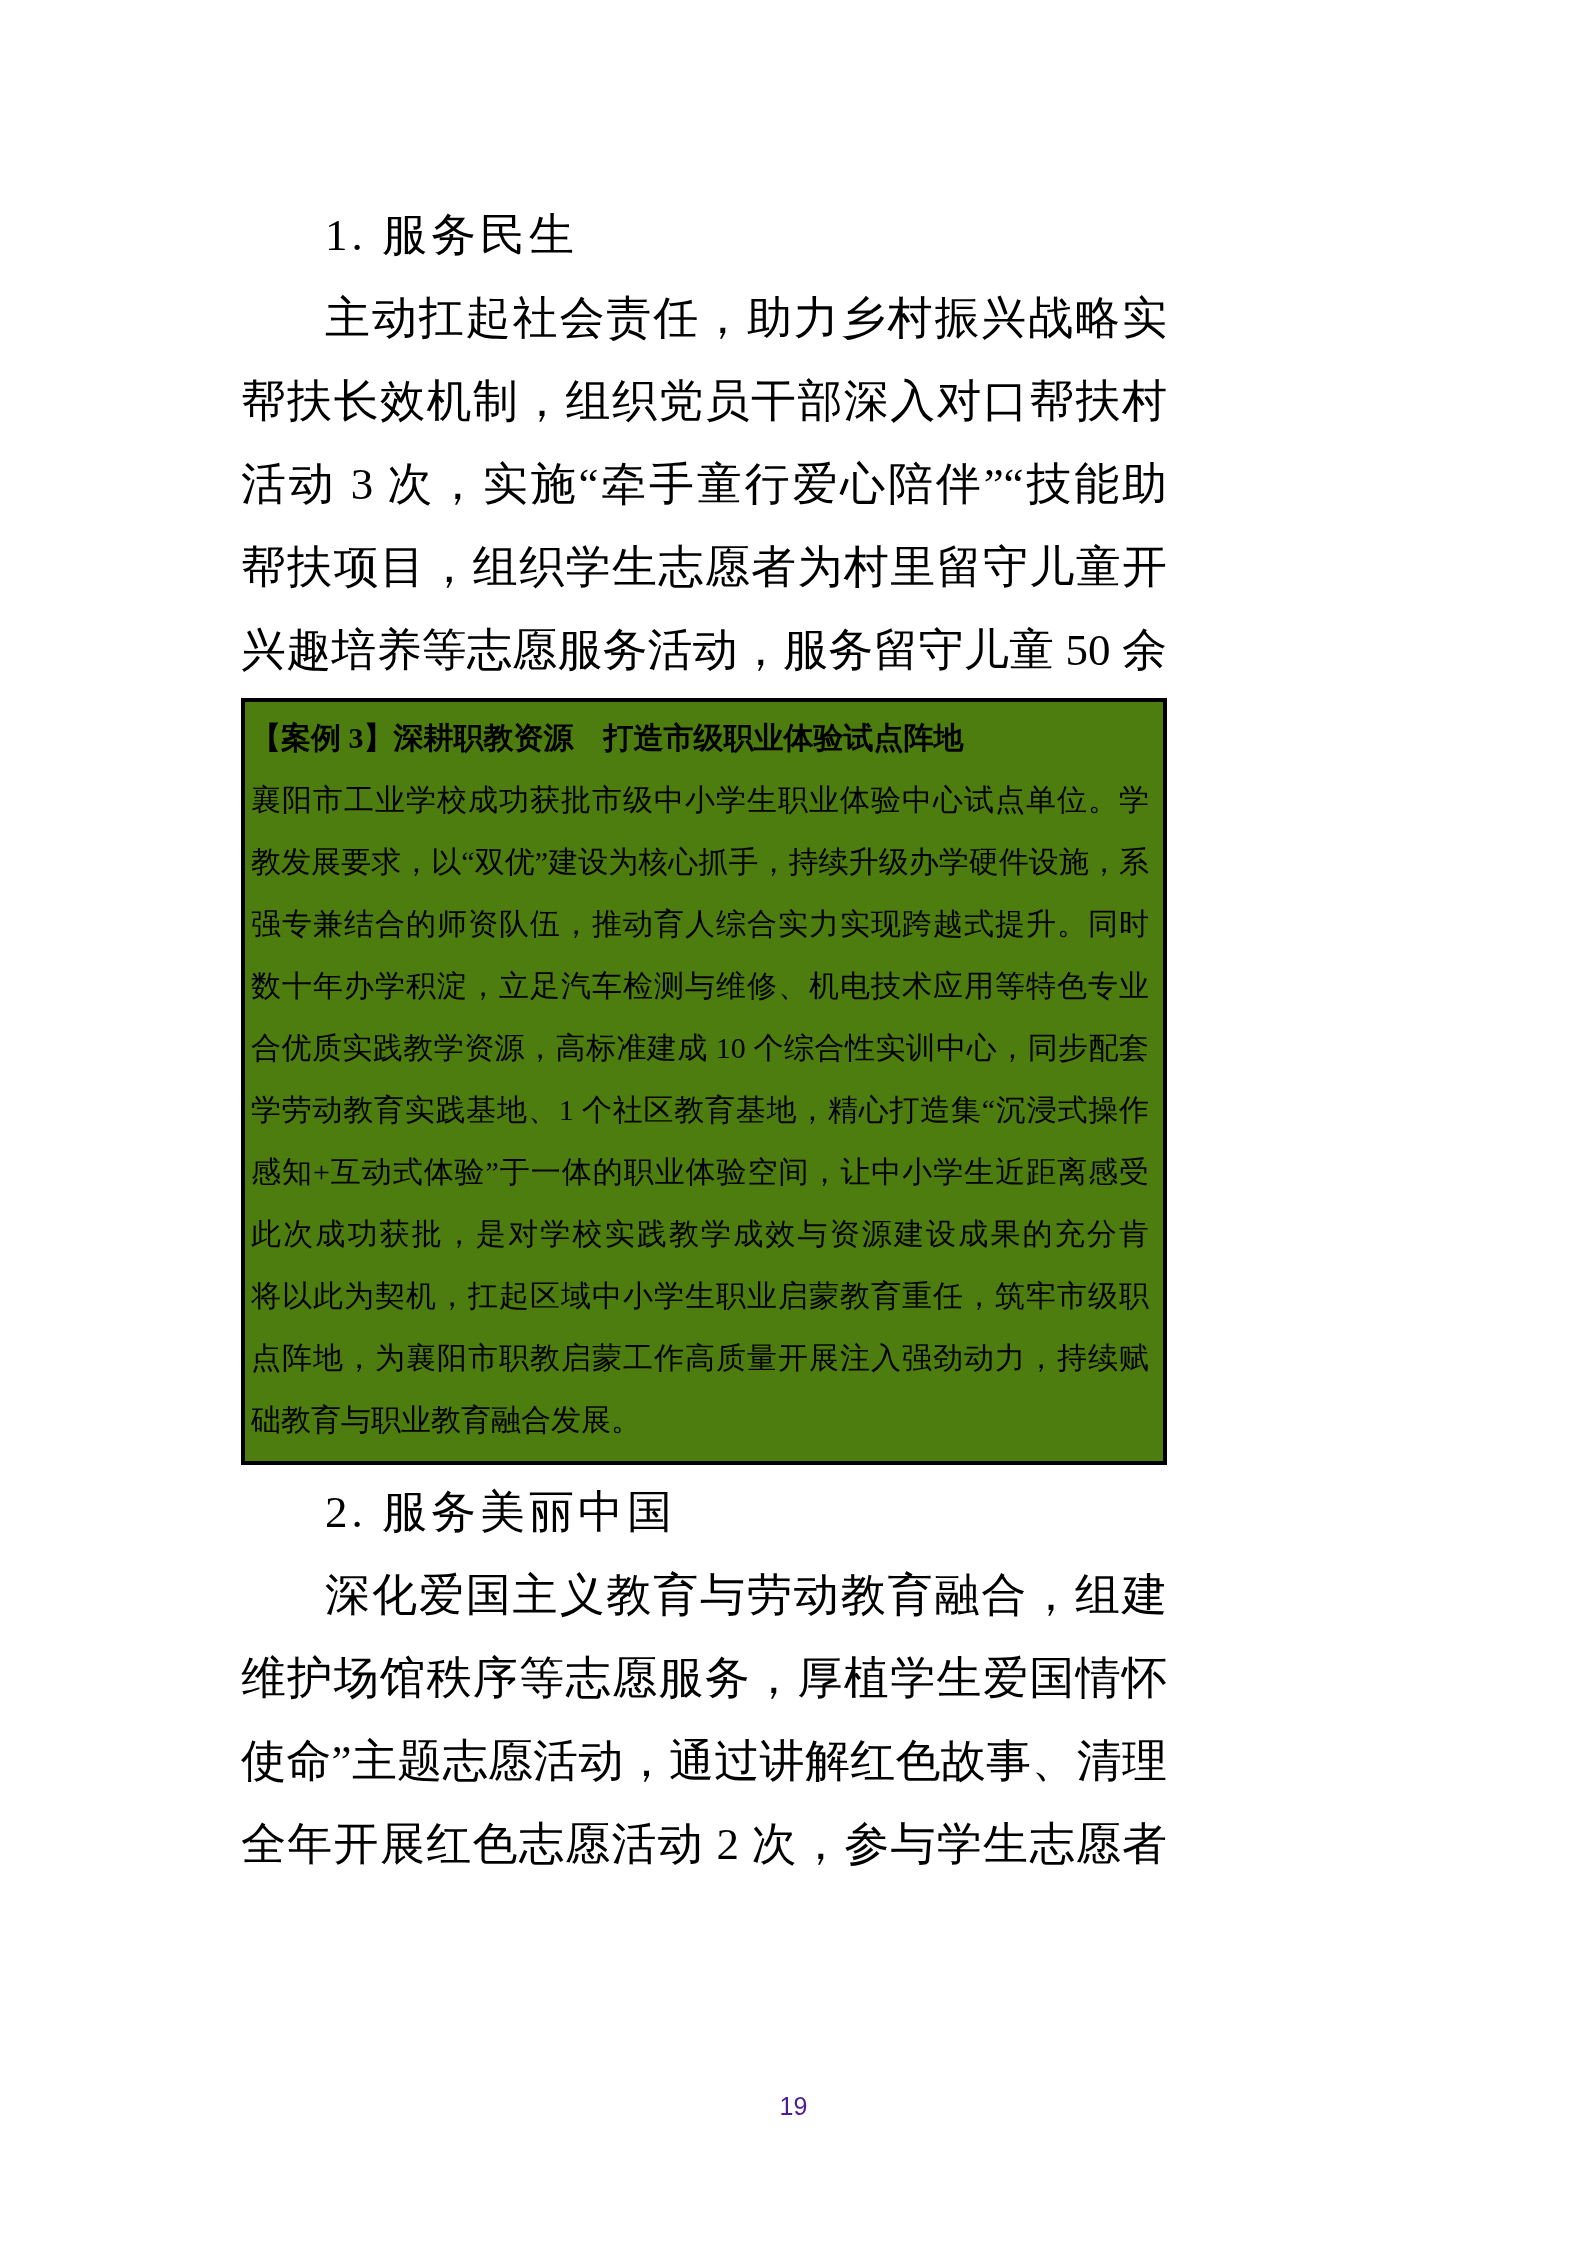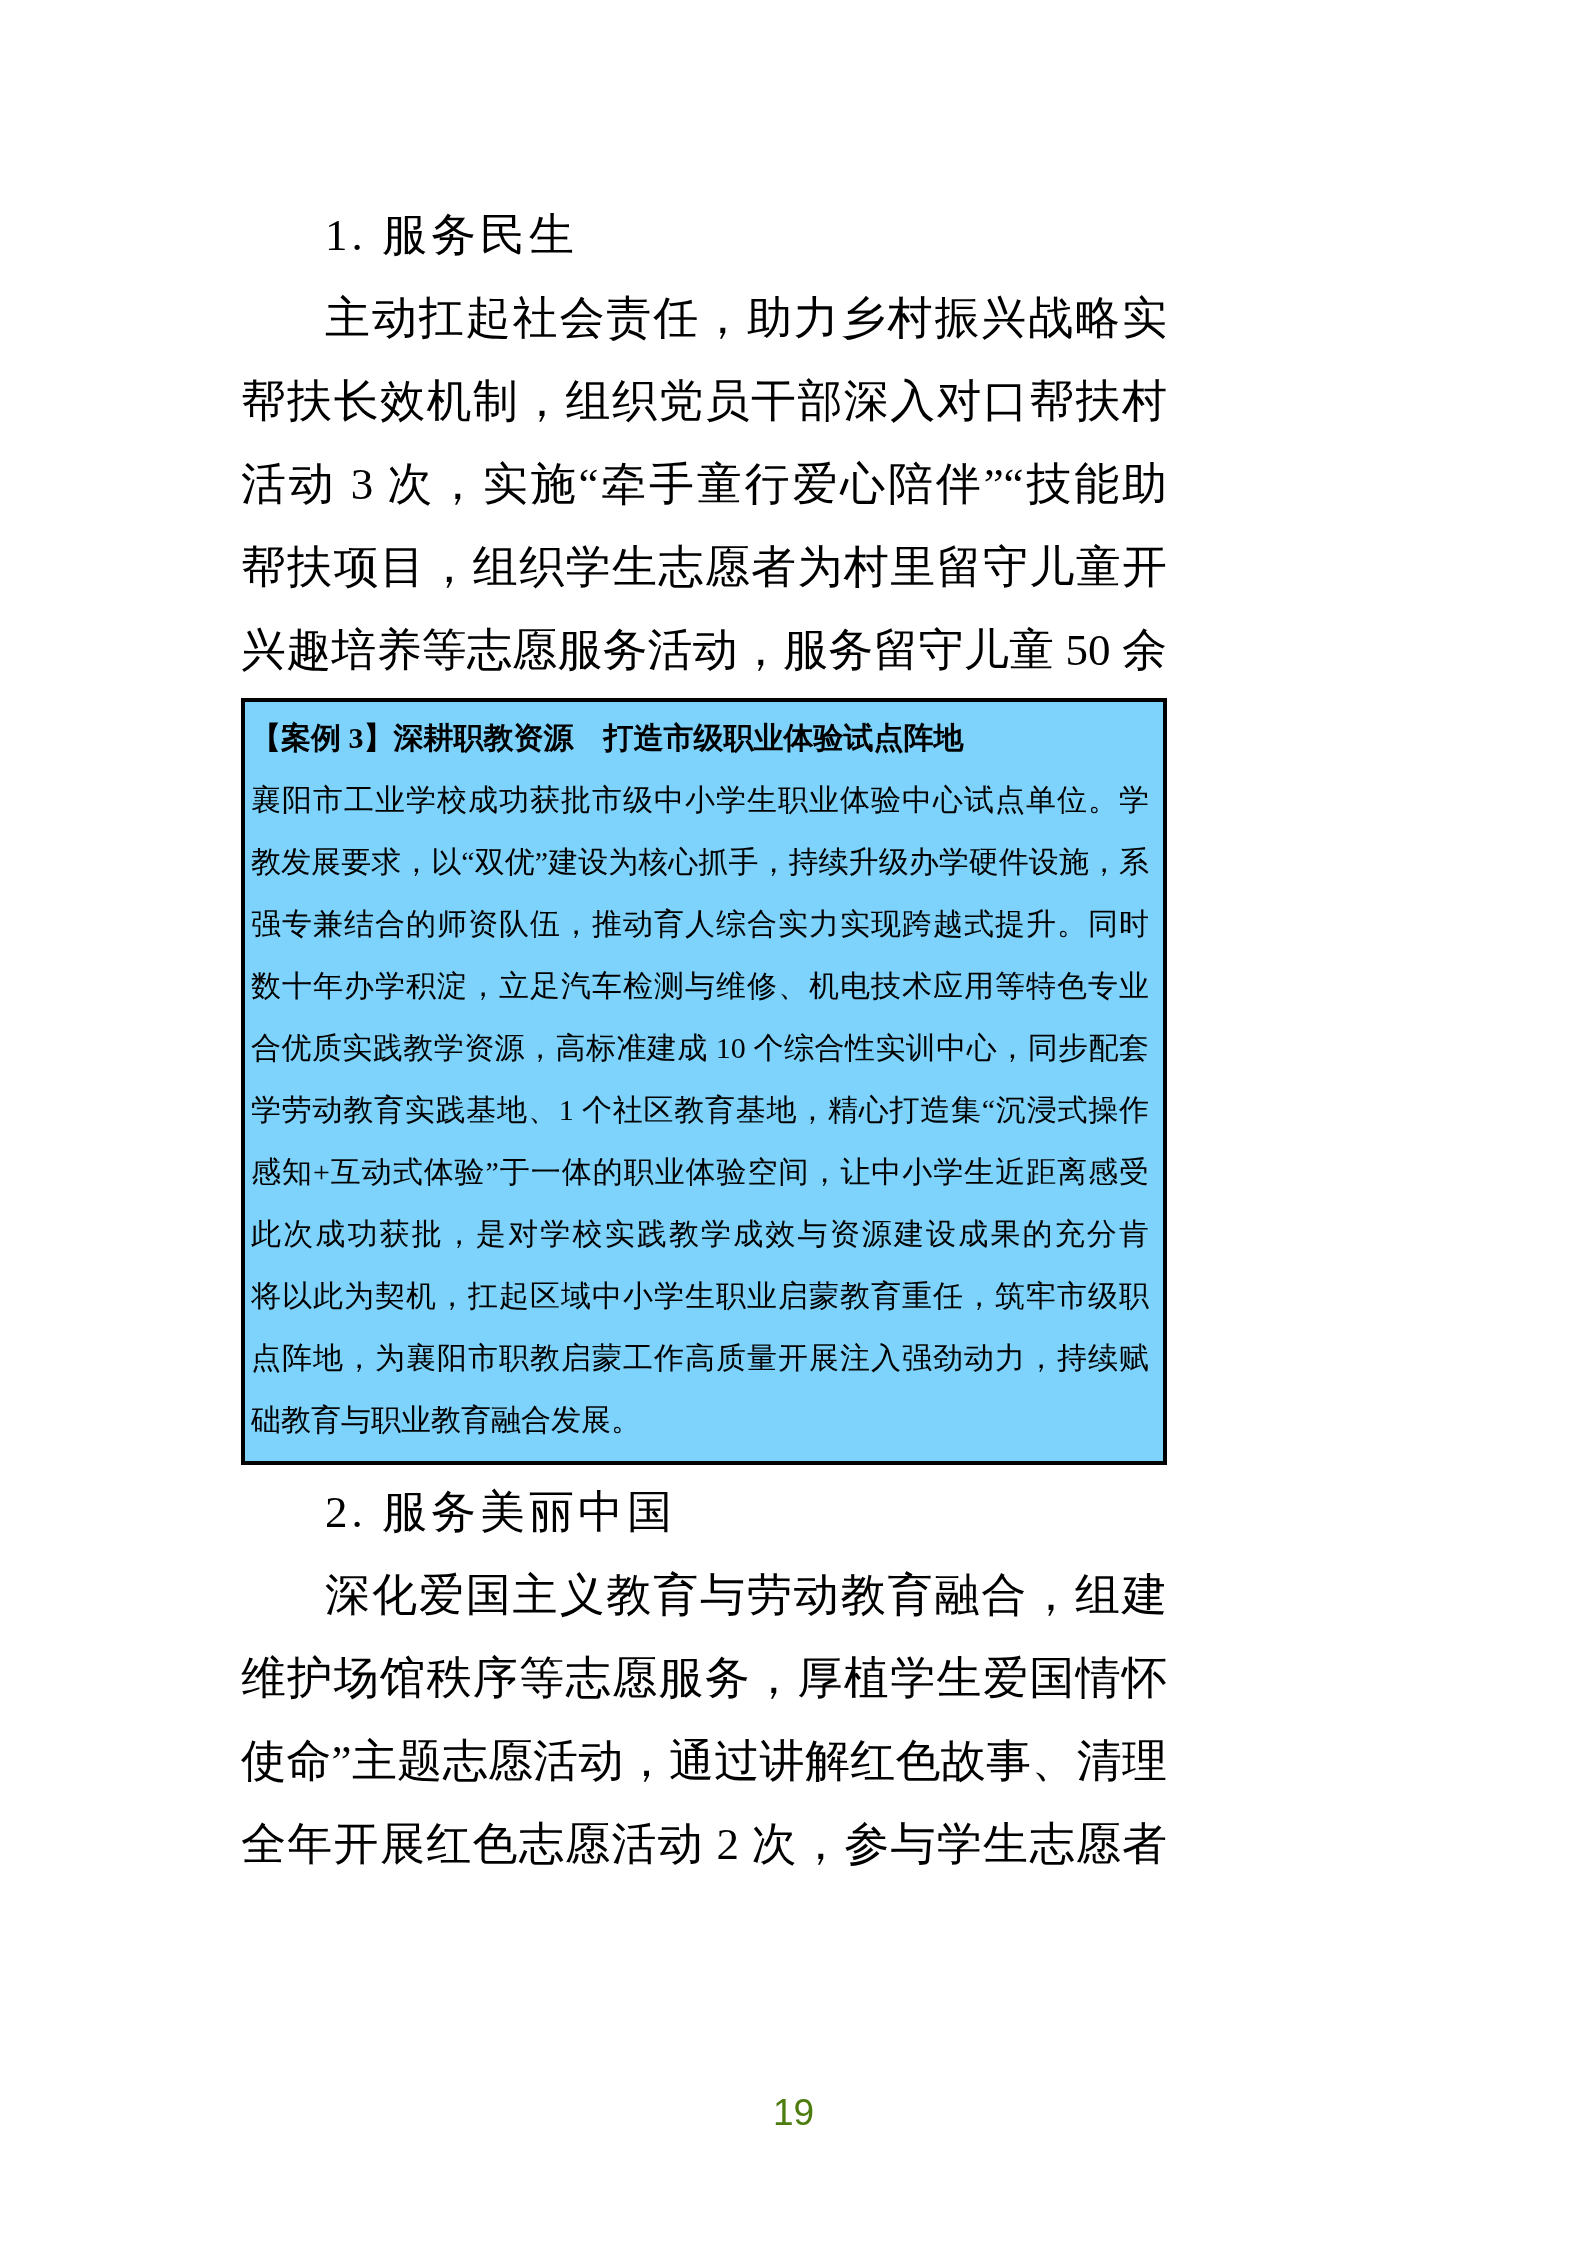--- a/index.html
+++ b/index.html
@@ -43,21 +43,21 @@
     text-align-last: justify;
     overflow: hidden;
   }
   .bodyline.first { text-indent: 84px; }
   .bodyline.end   { text-align-last: left; }
   
   .casebox {
     margin-top: 6px;
     border: 4px solid #000000;
     padding: 5px 14px 10px 6px;
-    background: #7dd3fc;
+    background: #4d7c0f;
   }
   .boxline {
     font-size: 30px;
     line-height: 62px;
     height: 62px;
     text-align: justify;
     text-align-last: justify;
     overflow: hidden;
   }
   .boxline.title {
@@ -66,22 +66,22 @@
   }
   .boxline.end { text-align-last: left; }
   
   .pageno {
     position: absolute;
     top: 2092px;
     left: 0;
     width: 100%;
     text-align: center;
     font-family: "Liberation Sans", "DejaVu Sans", sans-serif;
-    font-size: 37px;
-    color: #4d7c0f;
+    font-size: 25px;
+    color: #4c1d95;
   }
 </style>
 </head>
 <body>
 
 <div class="page">
   <div class="content">
 
     <div class="heading">1. 服务民生</div>
 

